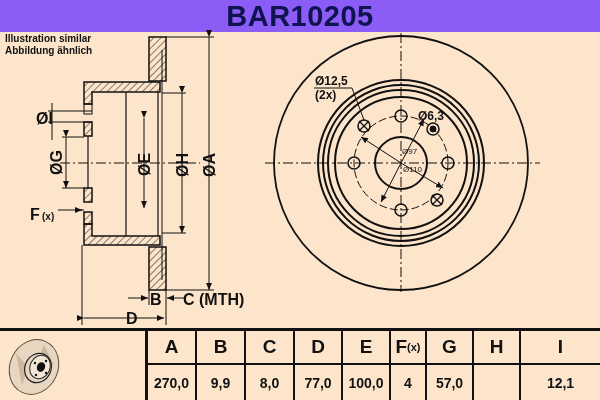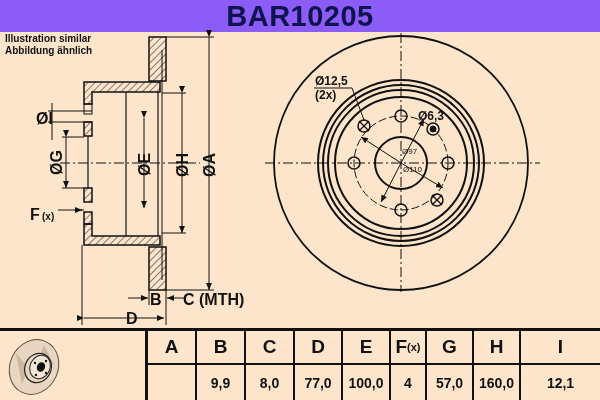--- a/index.html
+++ b/index.html
@@ -142,20 +142,21 @@
       <ellipse cx="41" cy="36" rx="4" ry="5" transform="rotate(25 41 36)" fill="#111"></ellipse>
       <circle cx="35" cy="32" r="1.2" fill="#111"></circle>
       <circle cx="46" cy="30" r="1.2" fill="#111"></circle>
       <circle cx="46" cy="42" r="1.2" fill="#111"></circle>
       <circle cx="36" cy="44" r="1.2" fill="#111"></circle>
     </svg>
   </div>
   <div class="cols">
     <div class="col" style="width:49px">
       <div class="h">A</div>
+      <div class="v">270,0</div>
     </div>
     <div class="col" style="width:49px">
       <div class="h">B</div>
       <div class="v">9,9</div>
     </div>
     <div class="col" style="width:49px">
       <div class="h">C</div>
       <div class="v">8,0</div>
     </div>
     <div class="col" style="width:48px">
@@ -172,20 +173,19 @@
           <small>(x)</small>
         </div>
       <div class="v">4</div>
     </div>
     <div class="col" style="width:47px">
       <div class="h">G</div>
       <div class="v">57,0</div>
     </div>
     <div class="col" style="width:47px">
       <div class="h">H</div>
-      <div class="v">160,0</div>
     </div>
     <div class="col" style="flex:1">
       <div class="h">I</div>
       <div class="v">12,1</div>
     </div>
   </div>
 </div>
 
 </body></html>

